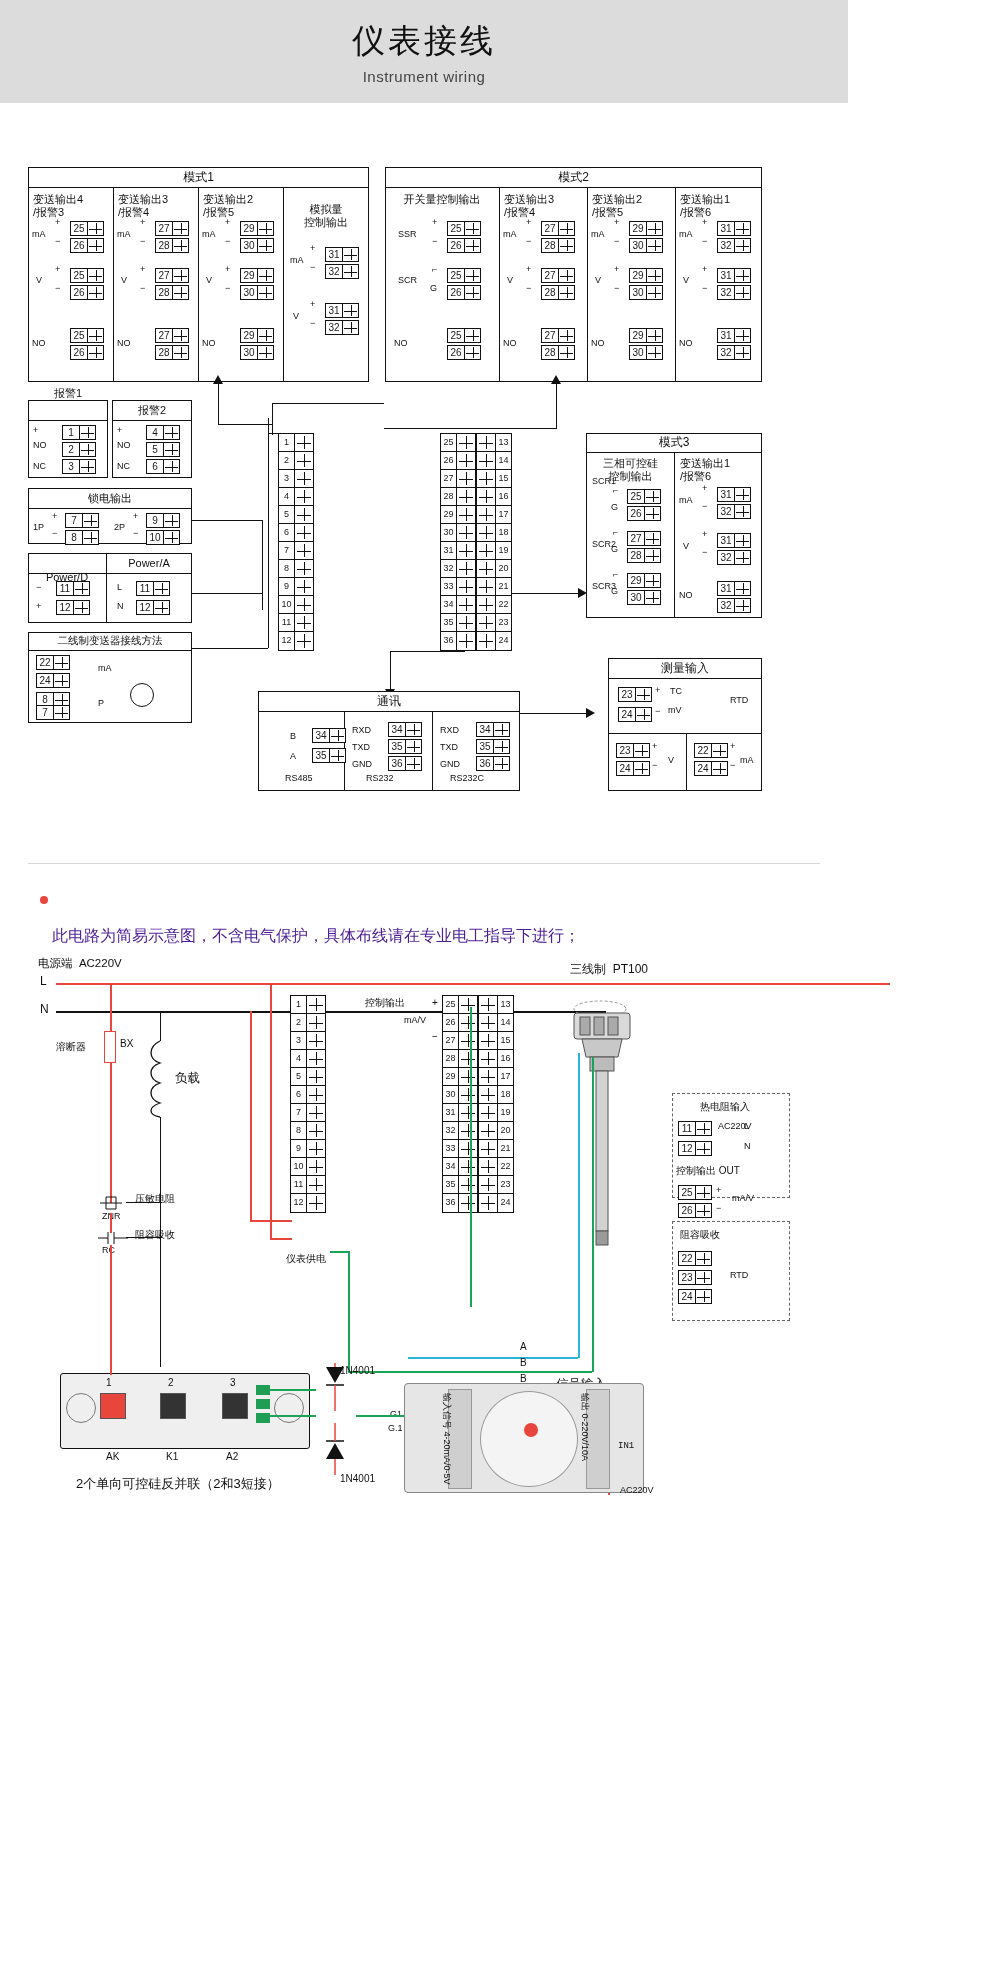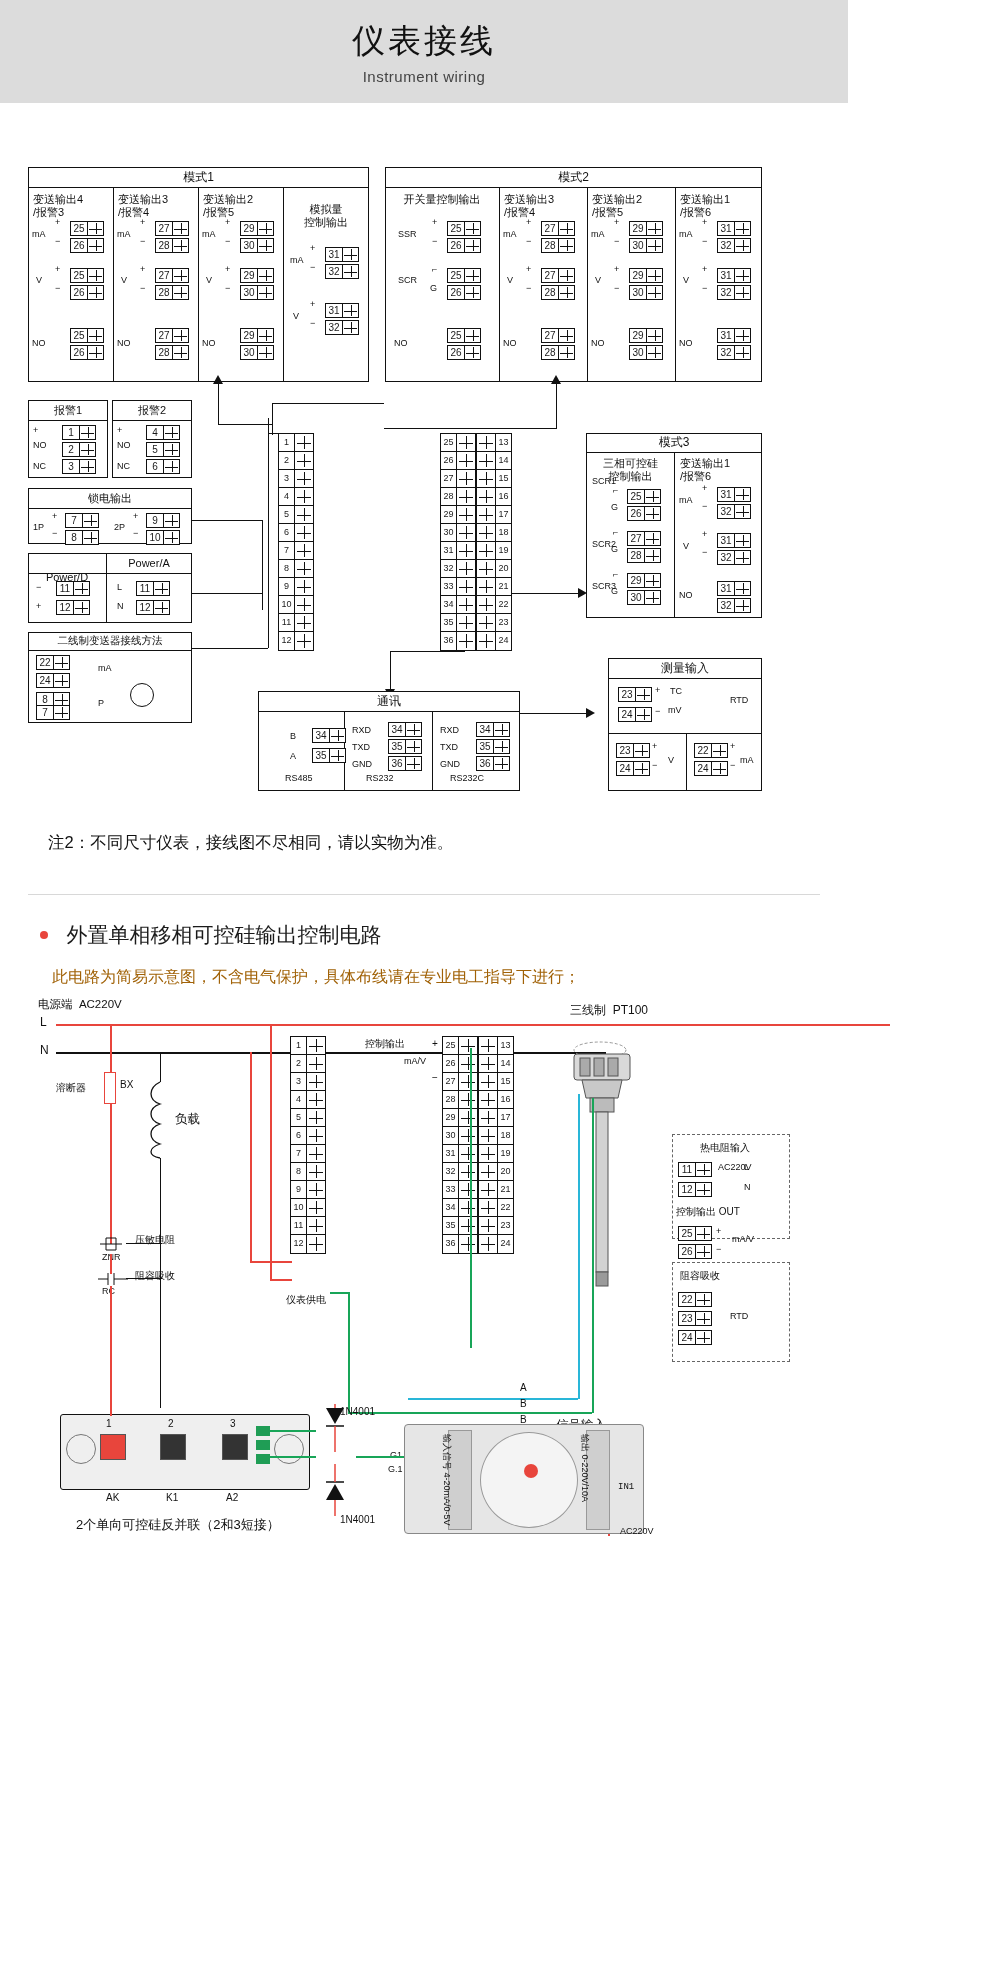--- a/index.html
+++ b/index.html
@@ -140,21 +140,21 @@
   .bullet {
     display: inline-block;
     width: 8px; height: 8px;
     border-radius: 50%;
     background: #e8453c;
     vertical-align: middle;
   }
   .sub p.desc {
     font-size: 16px;
     margin: 18px 0 4px 12px;
-    color: #a16207;
+    color: #4c1d95;
   }
 
   .red { color: #e8453c; }
   .wire-red { background: #e8453c; }
   .wire-green { background: #18a558; }
   .wire-cyan { background: #29b6d8; }
   .wire-black { background: #111; }
 
   .dash-box {
     position: absolute;
@@ -450,21 +450,21 @@
     <div class="term" style="left:717px; top:225px;">
         <div class="num">31</div>
         <div class="screw"></div>
       </div>
     <div class="term" style="left:717px; top:242px;">
         <div class="num">32</div>
         <div class="screw"></div>
       </div>
 
     <div class="box" style="left:28px; top:297px; width:80px; height:78px;"></div>
-    <div class="lbl c" style="left:28px; top:301px; width:80px;">报警1</div>
+    <div class="lbl c" style="left:28px; top:284px; width:80px;">报警1</div>
     <div class="hr-line" style="left:28px; top:317px; width:80px;"></div>
     <div class="lbl tiny" style="left:33px; top:322px;">+</div>
     <div class="lbl tiny" style="left:33px; top:337px;">NO</div>
     <div class="lbl tiny" style="left:33px; top:358px;">NC</div>
     <div class="term" style="left:62px; top:322px;">
         <div class="num">1</div>
         <div class="screw"></div>
       </div>
     <div class="term" style="left:62px; top:339px;">
         <div class="num">2</div>
@@ -913,30 +913,26 @@
     <div class="term" style="left:694px; top:658px;">
         <div class="num">24</div>
         <div class="screw"></div>
       </div>
     <div class="lbl tiny" style="left:730px; top:638px;">+</div>
     <div class="lbl tiny" style="left:730px; top:657px;">−</div>
     <div class="lbl tiny" style="left:740px; top:652px;">mA</div>
   </div>
 
   <div class="notes">
-    <div class="n2">
-      <span>注2：</span><span>不同尺寸仪表，接线图不尽相同，请以实物为准。</span>
-    </div>
   </div>
 
   <div class="divider"></div>
 
   <div class="sub">
     <span class="bullet"></span>
-    <h2>外置单相移相可控硅输出控制电路</h2>
     <p class="desc">此电路为简易示意图，不含电气保护，具体布线请在专业电工指导下进行；</p>
   </div>
 
   <div class="sect" style="height:600px; margin-top:6px;">
 
     <div class="lbl" style="left:38px; top:4px; font-size:11.5px;">电源端  AC220V</div>
     <div class="lbl" style="left:40px; top:22px; font-size:12px;">L</div>
     <div class="hr-line wire-red" style="left:56px; top:30px; width:834px; height:1.5px;"></div>
     <div class="lbl" style="left:40px; top:50px; font-size:12px;">N</div>
     <div class="hr-line wire-black" style="left:56px; top:58px; width:550px; height:1.5px;"></div>

